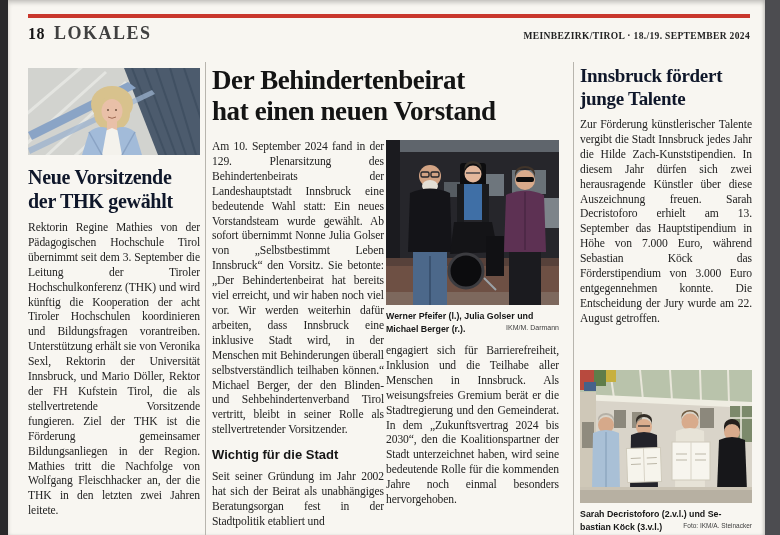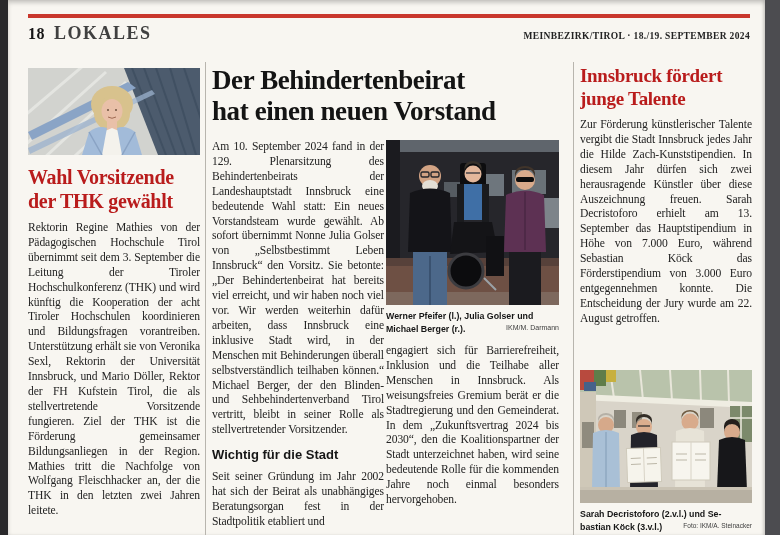--- a/index.html
+++ b/index.html
@@ -43,21 +43,21 @@
     font-weight:bold; font-size:9.8px; line-height:13px; color:#161616;
   }
   .cap-text { display:inline-block; white-space:pre-line; transform:scaleX(.90); transform-origin:left top; }
   .credit {
     position:absolute; right:0; bottom:1px;
     font-weight:normal; font-size:7px; color:#3d3d3d; letter-spacing:0;
   }
 
   .headline-sm {
     font-family:"Liberation Serif","DejaVu Serif",serif;
-    font-weight:bold; color:#b91c1c; white-space:pre-line;
+    font-weight:bold; color:#0f172a; white-space:pre-line;
     font-size:20px; line-height:23.5px; letter-spacing:-.3px;
     margin-top:11px;
   }
   .headline-sm.hr { font-size:19px; line-height:23px; margin-top:2px; }
   .headline-main {
     font-weight:bold; color:#141414; white-space:pre-line;
     font-size:27px; line-height:31px; letter-spacing:-.4px;
     margin-top:3px; margin-bottom:13px;
   }
   .body {
@@ -126,21 +126,21 @@
           <path d="M80,49 q4,2.5 8,0" stroke="#a06a52" stroke-width="1" fill="none"></path>
           <rect x="79" y="53" width="10" height="9" fill="#e9c0a8"></rect>
           <polygon points="66,87 70,66 84,60 98,66 102,87" fill="#f4f2ec"></polygon>
           <path d="M54,87 L61,64 Q70,57 79,60 L74,87 Z" fill="#a2bbd9"></path>
           <path d="M114,87 L107,64 Q98,57 89,60 L94,87 Z" fill="#a2bbd9"></path>
           <path d="M61,64 L74,87" stroke="#8aa3c4" stroke-width="1.5" fill="none"></path>
           <path d="M107,64 L94,87" stroke="#8aa3c4" stroke-width="1.5" fill="none"></path>
         </g>
       </svg>
     </div>
-    <h2 class="headline-sm">Wahl Vorsitzende
+    <h2 class="headline-sm">Neue Vorsitzende
 der THK gewählt</h2>
     <p class="body">Rektorin Regine Mathies von der Pädagogischen Hochschule Tirol übernimmt seit dem 3. September die Leitung der Tiroler Hochschulkonferenz (THK) und wird künftig die Kooperation der acht Tiroler Hochschulen koordinieren und Bildungsfragen vorantreiben. Unterstützung erhält sie von Veronika Sexl, Rektorin der Universität Innsbruck, und Mario Döller, Rektor der FH Kufstein Tirol, die als stellvertretende Vorsitzende fungieren. Ziel der THK ist die Förderung gemeinsamer Bildungsanliegen in der Region. Mathies tritt die Nachfolge von Wolfgang Fleischhacker an, der die THK in den letzten zwei Jahren leitete.</p>
   </section>
 
   <section class="col col-mid">
     <h1 class="headline-main">Der Behindertenbeirat
 hat einen neuen Vorstand</h1>
     <div class="mid-cols">
       <div class="mcolA">
         <p class="body">Am 10. September 2024 fand in der 129. Plenarsitzung des Behindertenbeirats der Landeshauptstadt Innsbruck eine bedeutende Wahl statt: Ein neues Vorstandsteam wurde gewählt. Ab sofort übernimmt Nonne Julia Golser von „Selbstbestimmt Leben Innsbruck“ den Vorsitz. Sie betonte: „Der Behindertenbeirat hat bereits viel erreicht, und wir haben noch viel vor. Wir werden weiterhin dafür arbeiten, dass Innsbruck eine inklusive Stadt wird, in der Menschen mit Behinderungen überall selbstverständlich teilhaben können.“ Michael Berger, der den Blinden- und Sehbehindertenverband Tirol vertritt, bleibt in seiner Rolle als stellvertretender Vorsitzender.</p>

